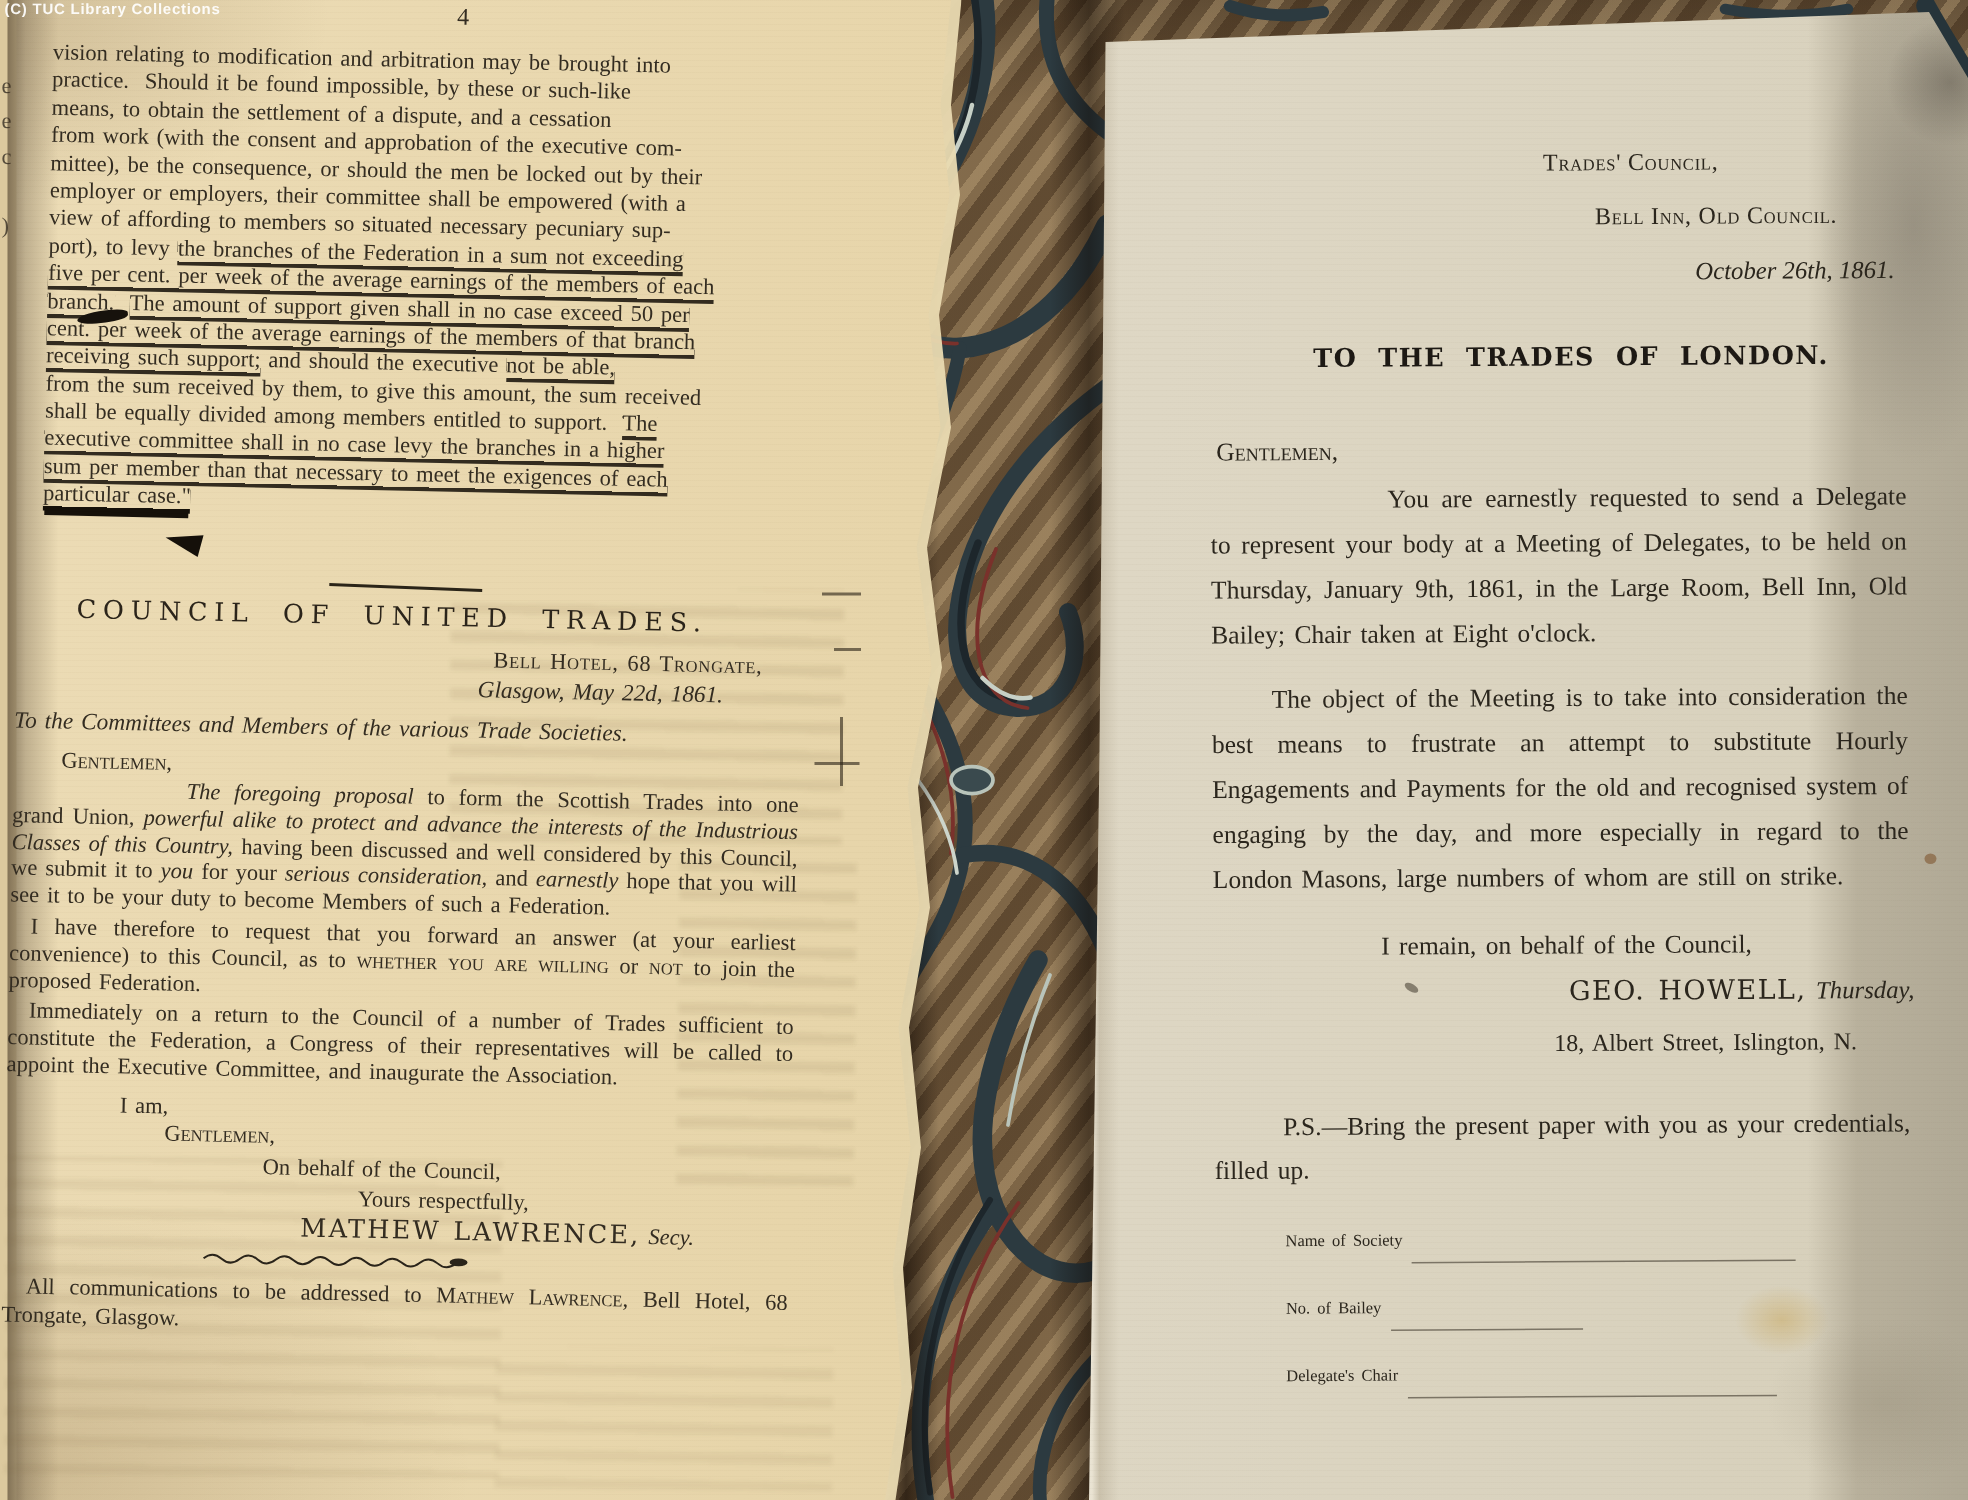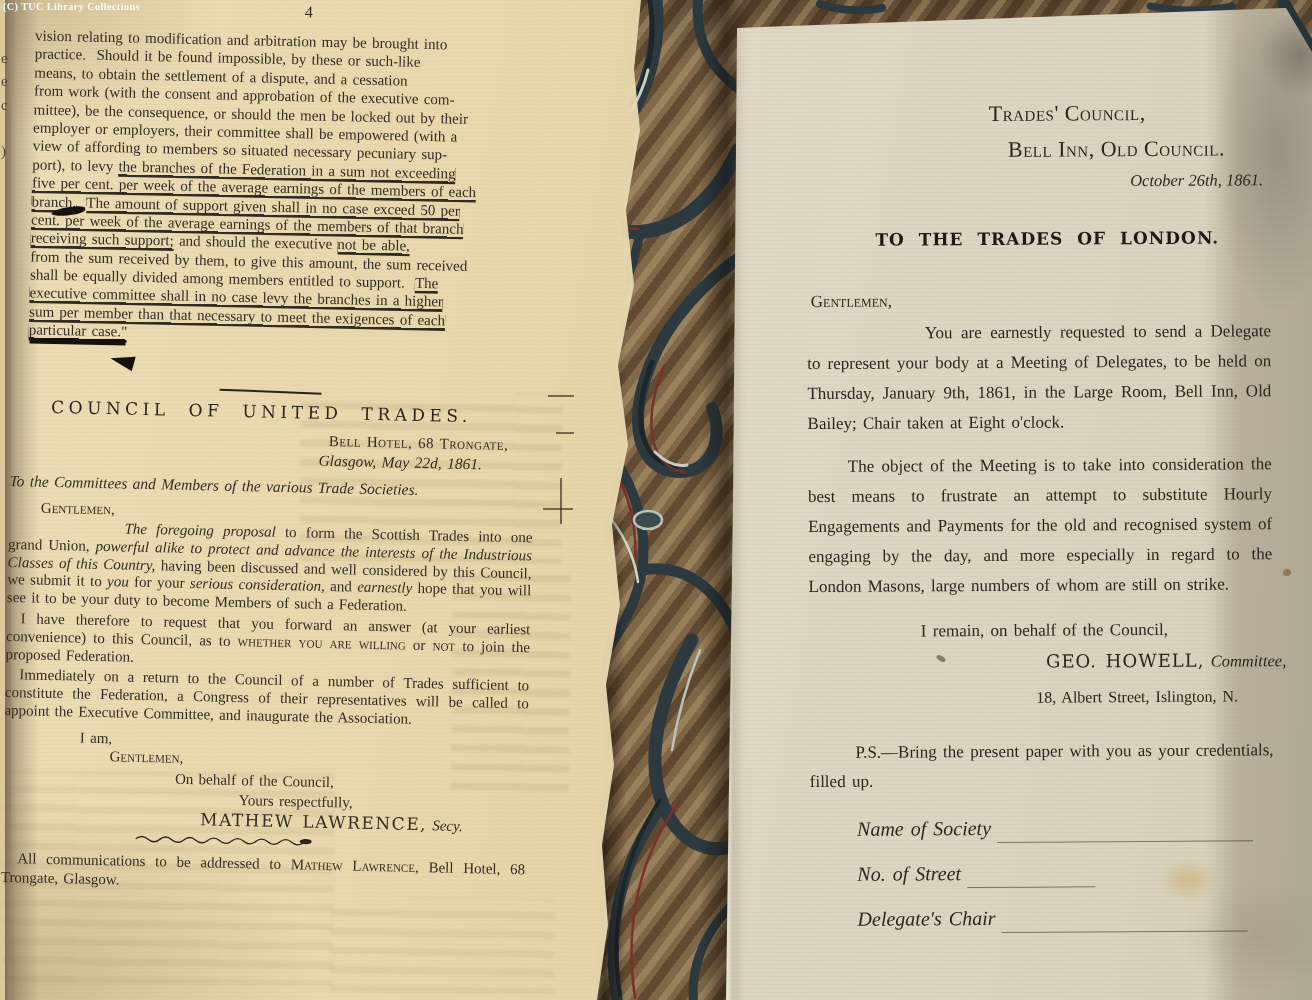--- a/index.html
+++ b/index.html
@@ -99,45 +99,45 @@
       linear-gradient(100deg, #e4ddca 0%, #ded7c4 55%, #d6cfba 100%);
     clip-path:polygon(737px 28px,1286px 8px,1312px 52px,1312px 1000px,726px 1000px,733px 500px);
     filter:drop-shadow(-4px 2px 5px rgba(18,9,3,.55));
   }
   .rp-laid { position:absolute; inset:0; opacity:.55;
     background:repeating-linear-gradient(180deg, rgba(125,112,88,.07) 0 1px, rgba(0,0,0,0) 1px 4px); }
   .rp-dot { position:absolute; left:1283px; top:569px; width:8px; height:7px; border-radius:50%; background:rgba(122,78,38,.55); }
   .rp-speck { position:absolute; left:936px; top:656px; width:10px; height:5px; border-radius:50%; background:rgba(50,42,30,.5); transform:rotate(30deg); }
 
   .rp-content { position:absolute; inset:0; transform:rotate(-.35deg); color:#2b261d; font-size:17px; }
-  .rp-hdr { position:absolute; font-variant:small-caps; font-size:22px; letter-spacing:.5px; white-space:nowrap; }
+  .rp-hdr { position:absolute; font-variant:small-caps; font-size:16px; letter-spacing:.5px; white-space:nowrap; }
   .rp-hdr.h1 { right:164px; top:103px; }
   .rp-hdr.h2 { right:85px;  top:139px; }
   .rp-date  { position:absolute; right:47px; top:174px; font-style:italic; font-size:16.5px; white-space:nowrap; }
   .rp-title { position:absolute; left:877px; top:231px; font-family:"DejaVu Serif", serif; font-weight:bold;
     font-size:17px; letter-spacing:1px; word-spacing:7px; color:#1d1914; white-space:nowrap; }
   .rp-gent { position:absolute; left:812px; top:293px; font-variant:small-caps; }
   .rp-body { position:absolute; left:808px; top:320px; width:464px; line-height:30px; text-align:justify; word-spacing:2px; }
   .rp-para.p1 { text-indent:118px; }
   .rp-para.p2 { margin-top:13px; text-indent:40px; }
   .rp-close { margin-top:17px; margin-left:112px; line-height:26px; }
   .rp-sig { margin-top:3px; margin-left:237px; white-space:nowrap; }
   .rp-sig .sig-name { font-size:18px; letter-spacing:1px; }
   .rp-sig .sig-title { font-size:16.5px; }
   .rp-addr { margin-top:5px; margin-left:227px; font-size:16px; }
   .rp-ps { margin-top:24px; text-indent:46px; text-align:justify; line-height:29px; }
   .rp-form { margin-top:20px; }
   .form-row { display:flex; align-items:flex-end; margin-left:47px; margin-bottom:17px; height:28px; }
-  .form-label { font-style:italic; font-size:20px; white-space:nowrap; }
+  .form-label { font-size:11px; white-space:nowrap; }
   .fline { border-bottom:1.5px solid rgba(45,38,28,.55); height:16px; margin-left:6px; }
   .form-row:nth-child(1) .fline { width:256px; }
   .form-row:nth-child(2) .fline { width:128px; }
   .form-row:nth-child(3) .fline { width:246px; }
 
-  .watermark { position:absolute; left:3px; top:1px; font-family:Liberation Serif, serif;
+  .watermark { position:absolute; left:3px; top:1px; font-family:Liberation Sans, sans-serif;
     font-weight:bold; font-size:10px; letter-spacing:.5px; color:rgba(255,255,255,.92); z-index:9; }
 </style>
 </head>
 <body>
 
 <div class="canvas">
 
   <div class="marble">
     <svg viewBox="0 0 1312 1000" preserveAspectRatio="none">
       <g fill="none" stroke-linecap="round">
@@ -253,32 +253,32 @@
       <div class="rp-date">October 26th, 1861.</div>
       <div class="rp-title">TO THE TRADES OF LONDON.</div>
       <div class="rp-gent">Gentlemen,</div>
 
       <div class="rp-body">
         <div class="rp-para p1">You are earnestly requested to send a Delegate to represent your body at a Meeting of Delegates, to be held on Thursday, January 9th, 1861, in the Large Room, Bell Inn, Old Bailey; Chair taken at Eight o'clock.</div>
         <div class="rp-para p2">The object of the Meeting is to take into consideration the best means to frustrate an attempt to substitute Hourly Engagements and Payments for the old and recognised system of engaging by the day, and more especially in regard to the London Masons, large numbers of whom are still on strike.</div>
         <div class="rp-close">I remain, on behalf of the Council,</div>
         <div class="rp-sig">
           <span class="sig-name">GEO. HOWELL,</span>
-          <span class="sig-title it">Committee,</span>
+          <span class="sig-title it">Thursday,</span>
         </div>
         <div class="rp-addr">18, Albert Street, Islington, N.</div>
         <div class="rp-ps">P.S.—Bring the present paper with you as your credentials, filled up.</div>
 
         <div class="rp-form">
           <div class="form-row">
             <span class="form-label">Name of Society</span>
             <span class="fline"></span>
           </div>
           <div class="form-row">
-            <span class="form-label">No. of Street</span>
+            <span class="form-label">No. of Bailey</span>
             <span class="fline"></span>
           </div>
           <div class="form-row">
             <span class="form-label">Delegate's Chair</span>
             <span class="fline"></span>
           </div>
         </div>
       </div>
     </div>
   </div>

